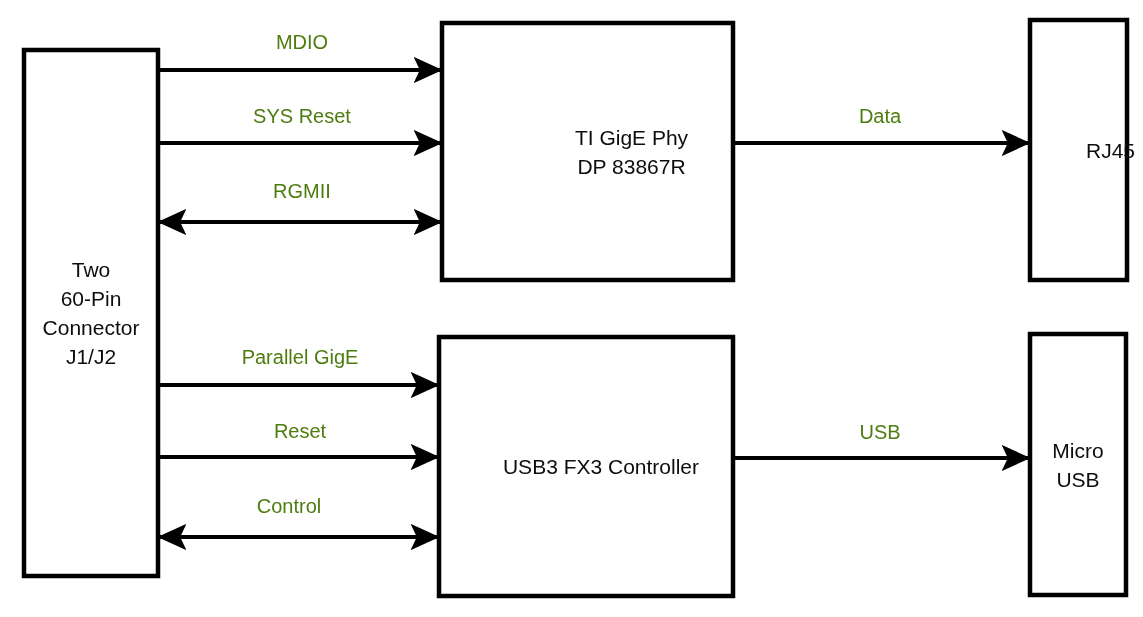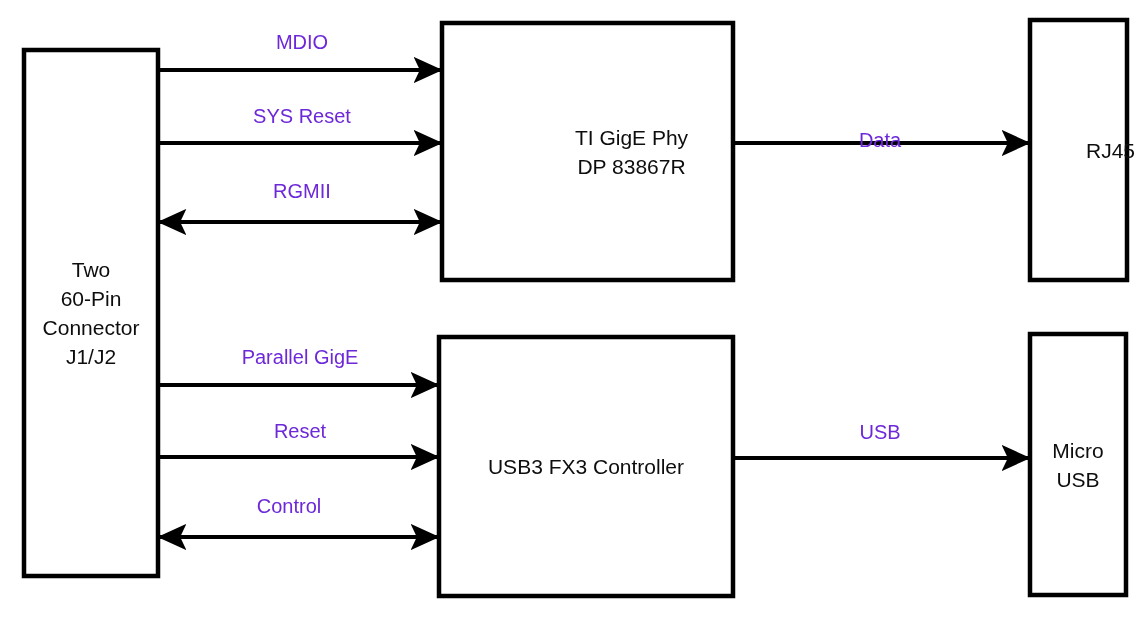--- a/index.html
+++ b/index.html
@@ -36,21 +36,21 @@
     font-size: 21px;
     line-height: 29px;
     font-family: "Liberation Sans", sans-serif;
     font-weight: 400;
     white-space: pre;
     pointer-events: none;
   }
   .edge-label {
     position: absolute;
     text-align: center;
-    color: #6d28d9;
+    color: #4d7c0f;
     font-size: 20px;
     line-height: 24px;
     font-family: "Liberation Sans", sans-serif;
     font-weight: 400;
     white-space: nowrap;
     transform: translate(-50%, -50%);
   }
   .blk-line { display: block; }
 </style>
 </head>
@@ -83,27 +83,27 @@
         <line x1="160" y1="457" x2="437" y2="457" stroke="#000000" stroke-width="4" marker-end="url(#arrow-r)"></line>
         <line x1="160" y1="537" x2="437" y2="537" stroke="#000000" stroke-width="4" marker-end="url(#arrow-r)" marker-start="url(#arrow-l)"></line>
         <line x1="735" y1="458" x2="1028" y2="458" stroke="#000000" stroke-width="4" marker-end="url(#arrow-r)"></line>
       </g>
   </svg>
 
   <div id="block-labels">
       <div class="blk-text" style="left: 22px; top: 48px; width: 138px; height: 530px;"><span class="blk-line">Two</span><span class="blk-line">60-Pin</span><span class="blk-line">Connector</span><span class="blk-line">J1/J2</span></div>
       <div class="blk-text" style="left: 440px; top: 21px; width: 295px; height: 261px; padding-left: 44px;"><span class="blk-line">TI GigE Phy</span><span class="blk-line">DP 83867R</span></div>
       <div class="blk-text" style="left: 1028px; top: 18px; width: 101px; height: 264px; padding-left: 32px;"><span class="blk-line">RJ45</span></div>
-      <div class="blk-text" style="left: 437px; top: 335px; width: 298px; height: 263px;"><span class="blk-line">USB3 FX3 Controller</span></div>
+      <div class="blk-text" style="left: 437px; top: 335px; width: 298px; height: 263px; padding-left: 15px;"><span class="blk-line">USB3 FX3 Controller</span></div>
       <div class="blk-text" style="left: 1028px; top: 332px; width: 100px; height: 265px;"><span class="blk-line">Micro</span><span class="blk-line">USB</span></div>
     </div>
   <div id="edge-labels">
       <div class="edge-label" style="left: 302px; top: 42px;">MDIO</div>
       <div class="edge-label" style="left: 302px; top: 116px;">SYS Reset</div>
       <div class="edge-label" style="left: 302px; top: 191px;">RGMII</div>
-      <div class="edge-label" style="left: 880px; top: 116px; margin-top: 24px;">Data</div>
+      <div class="edge-label" style="left: 880px; top: 116px;">Data</div>
       <div class="edge-label" style="left: 300px; top: 357px;">Parallel GigE</div>
       <div class="edge-label" style="left: 300px; top: 431px;">Reset</div>
       <div class="edge-label" style="left: 289px; top: 506px;">Control</div>
       <div class="edge-label" style="left: 880px; top: 432px;">USB</div>
     </div>
 
 </div>
 
 </body></html>

